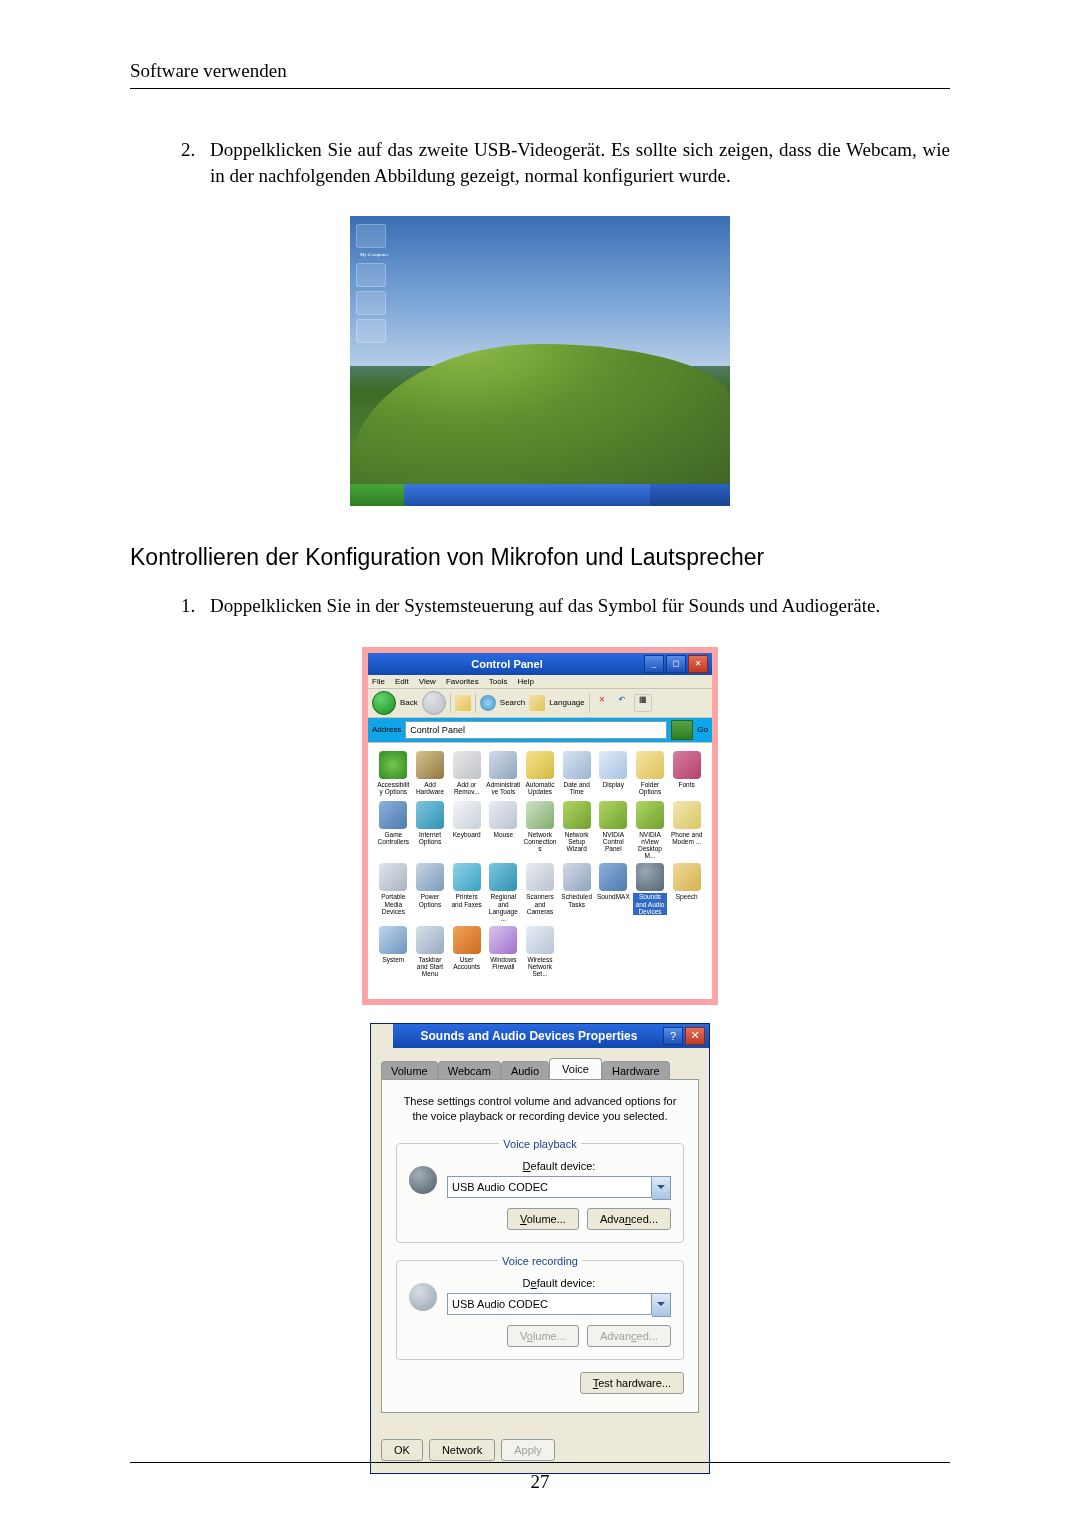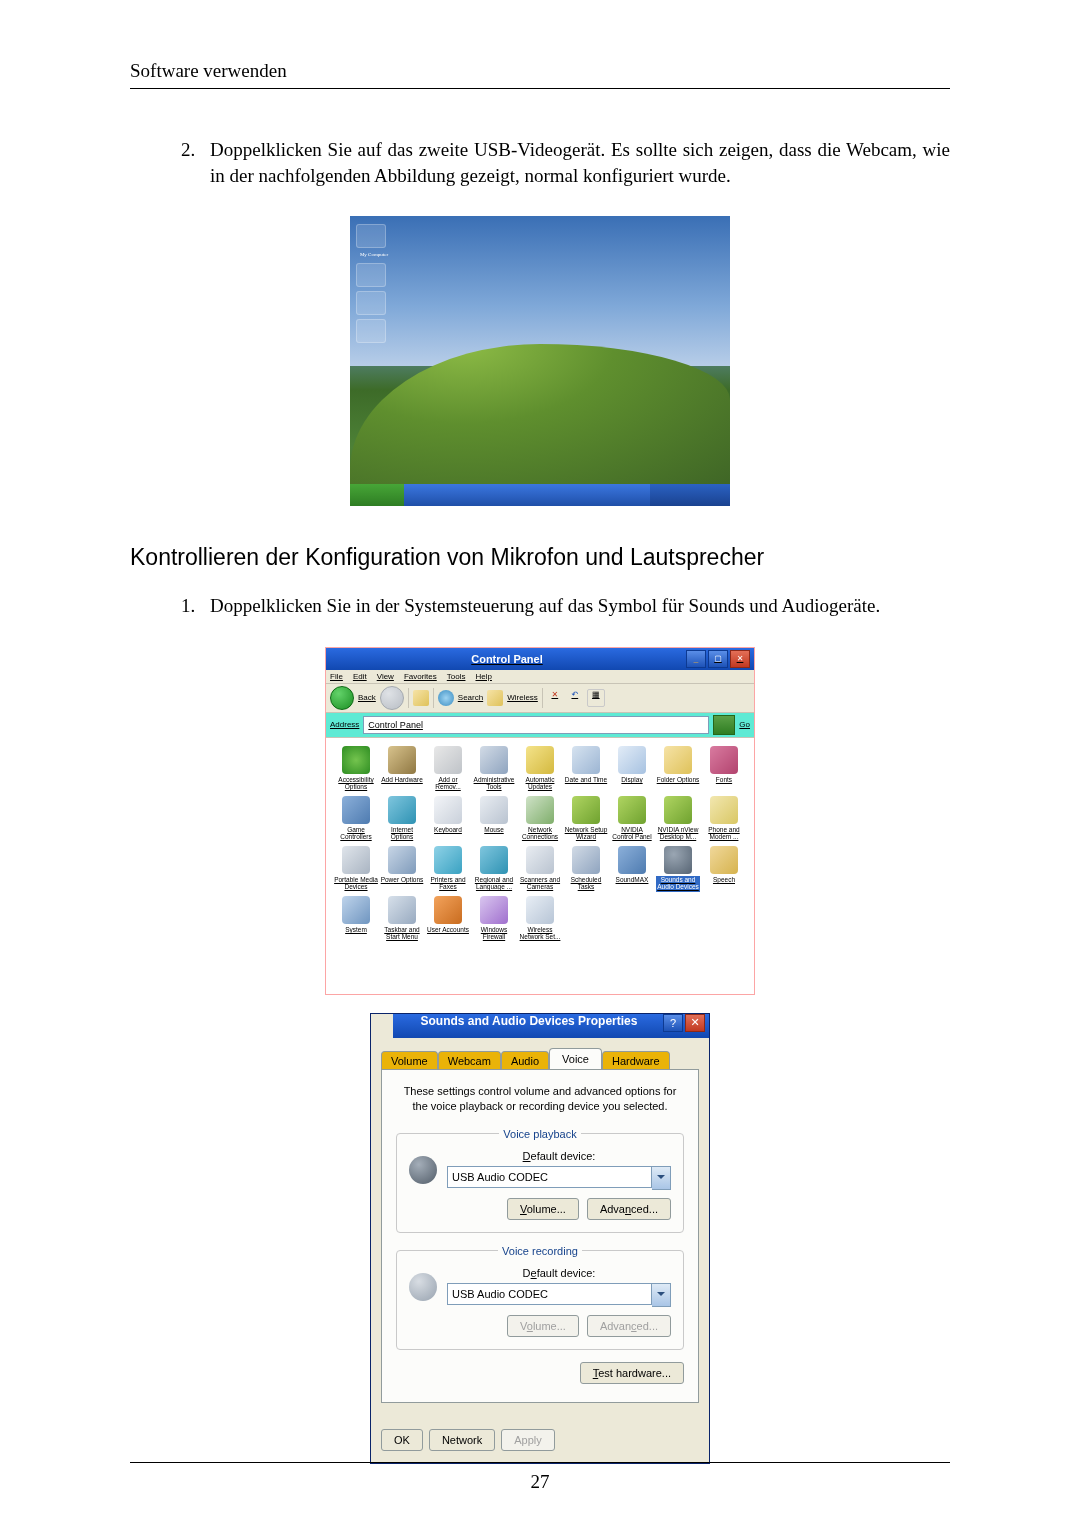--- a/index.html
+++ b/index.html
@@ -19,32 +19,32 @@
   .desk .hill{position:absolute;left:0;right:0;bottom:22px;height:140px;background:radial-gradient(ellipse at 30% 0%,#8dbb46 0%,#5f8f2e 40%,#3f6626 100%);border-top-left-radius:50% 90%;border-top-right-radius:50% 40%;}
   .desk .sky{position:absolute;left:0;right:0;top:0;height:150px;background:linear-gradient(to bottom,#3a6fb5 0%,#7fa8d8 60%,#b7cde8 100%);}
   .desk .taskbar{position:absolute;left:0;right:0;bottom:0;height:22px;background:linear-gradient(to bottom,#3b77e0,#1f4fa8);}
   .desk .start{position:absolute;left:0;bottom:0;width:54px;height:22px;background:linear-gradient(to bottom,#47a637,#2e7d23);}
   .desk .tray{position:absolute;right:0;bottom:0;width:80px;height:22px;background:linear-gradient(to bottom,#2b62c3,#1a428f);}
   .desk .dicon{width:28px;height:22px;background:rgba(255,255,255,.15);border:1px solid rgba(255,255,255,.25);border-radius:3px;margin-bottom:4px;}
   .desk .icol{position:absolute;left:6px;top:8px;width:36px;}
   .desk .icol span{display:block;font-size:5px;color:#fff;text-align:center;margin-bottom:6px;}
 
   
-  .cp{width:430px;border:1px solid #fca5a5;font-family:Tahoma,Arial,sans-serif;font-size:8px;color:#000;text-decoration:underline;}
+  .cp{width:356px;border:6px solid #fca5a5;font-family:Tahoma,Arial,sans-serif;font-size:8px;color:#000;}
   .cp .titlebar{background:linear-gradient(to bottom,#2a6ae0,#1148b1);color:#fff;display:flex;align-items:center;height:22px;padding:0 4px;}
   .cp .titlebar .t{flex:1;font-weight:bold;font-size:11px;}
   .cp .winbtn{width:18px;height:16px;background:linear-gradient(#5a8ee8,#1d52b7);border:1px solid #0d3a92;margin-left:2px;display:flex;align-items:center;justify-content:center;color:#fff;}
   .cp .winbtn.close{background:linear-gradient(#e36f57,#c13921);border-color:#8d2817;}
   .cp .menubar{background:#ece9d8;padding:2px 4px;display:flex;gap:10px;border-bottom:1px solid #c8c4b6;}
   .cp .toolbar{background:#ece9d8;padding:2px 4px;display:flex;align-items:center;gap:4px;border-bottom:1px solid #c8c4b6;}
   .cp .toolbar .nav{width:22px;height:22px;border-radius:50%;background:radial-gradient(circle at 35% 30%,#63d36a,#1c8f23);border:1px solid #0e6a16;}
   .cp .toolbar .nav.off{background:radial-gradient(circle at 35% 30%,#dfe2e6,#b9bec5);border-color:#a5aab0;}
   .cp .toolbar .sep{width:1px;height:20px;background:#c8c4b6;}
   .cp .toolbar .ticon{width:16px;height:16px;}
-  .cp .addr{background:#5eead4;padding:2px 4px;display:flex;align-items:center;gap:4px;border-bottom:1px solid #c8c4b6;}
+  .cp .addr{background:#0ea5e9;padding:2px 4px;display:flex;align-items:center;gap:4px;border-bottom:1px solid #c8c4b6;}
   .cp .addr input{flex:1;height:16px;font-size:9px;border:1px solid #7f9db9;padding:0 4px;background:#fff;}
   .cp .addr .go{width:20px;height:18px;background:linear-gradient(#5aa046,#2f7d22);border:1px solid #256619;}
   .cp .body{background:#fff;padding:8px;display:grid;grid-template-columns:repeat(9,1fr);gap:4px 2px;height:240px;align-content:start;}
   .cp .item{text-align:center;}
   .cp .item .ic{width:28px;height:28px;margin:0 auto 2px;border-radius:4px;}
   .cp .item .lbl{font-size:6.5px;line-height:1.1;min-height:16px;word-break:break-word;}
   .cp .item.sel .lbl{background:#316ac5;color:#fff;}
   
   .ic-c1{background:radial-gradient(circle,#74c44e,#2e8d22);}   
   .ic-c2{background:linear-gradient(135deg,#d8c38d,#8f7742);}   
@@ -68,27 +68,27 @@
   .ic-snd{background:radial-gradient(circle at 35% 30%,#9aa6b3,#566473);} 
   .ic-c22{background:linear-gradient(135deg,#f0d89b,#d6b34e);}
   .ic-c23{background:linear-gradient(135deg,#bfd4eb,#6f95c0);}
   .ic-c24{background:linear-gradient(135deg,#d7e0ea,#98aac0);}
   .ic-c25{background:linear-gradient(135deg,#f3a35c,#c96c1f);}
   .ic-c26{background:linear-gradient(135deg,#d9c6ef,#a06fce);}
   .ic-c27{background:linear-gradient(135deg,#e8eef5,#b7c5d6);}
 
   
   .dlg{width:340px;border:1px solid #0a246a;font-family:Tahoma,Arial,sans-serif;font-size:11px;color:#000;background:#ece9d8;}
-  .dlg .titlebar{background:linear-gradient(to bottom,#2a6ae0,#1148b1);color:#fff;height:24px;display:flex;align-items:flex-start;padding:0 4px;margin-left:22px;}
+  .dlg .titlebar{background:linear-gradient(to bottom,#2a6ae0,#1148b1);color:#fff;height:24px;display:flex;align-items:center;padding:0 4px;margin-left:22px;}
   .dlg .titlebar .t{flex:1;font-weight:bold;font-size:12px;}
   .dlg .winbtn{width:18px;height:16px;margin-left:2px;display:flex;align-items:center;justify-content:center;color:#fff;}
   .dlg .help{background:linear-gradient(#5a8ee8,#1d52b7);border:1px solid #0d3a92;}
   .dlg .close{background:linear-gradient(#e36f57,#c13921);border:1px solid #8d2817;}
   .dlg .tabs{display:flex;align-items:flex-end;gap:0;margin:10px 10px 0 10px;}
-  .dlg .tab{background:#eab308;border:1px solid #919b9c;border-bottom:none;border-radius:4px 4px 0 0;padding:3px 9px;font-size:11px;position:relative;top:1px;}
+  .dlg .tab{background:#a3a3a3;border:1px solid #919b9c;border-bottom:none;border-radius:4px 4px 0 0;padding:3px 9px;font-size:11px;position:relative;top:1px;}
   .dlg .tab.active{background:#fcfcfa;z-index:3;padding:4px 12px;top:0;}
   .dlg .tabbody{margin:0 10px 26px 10px;background:#fcfcfa;border:1px solid #919b9c;padding:14px 14px 18px 14px;position:relative;}
   .dlg .desc{margin:0 0 14px 0;font-size:11px;line-height:1.35;}
   .dlg fieldset{border:1px solid #c9c9c9;border-radius:4px;padding:10px 12px 12px 12px;margin:0 0 12px 0;}
   .dlg legend{color:#15428b;font-size:11px;padding:0 4px;}
   .dlg .row{display:flex;align-items:center;gap:10px;}
   .dlg .devicon{width:28px;height:28px;flex:none;border-radius:50%;}
   .dlg .spkicon{background:radial-gradient(circle at 35% 30%,#a4aeb9,#515c68);}
   .dlg .micicon{background:radial-gradient(circle at 35% 30%,#d8dde3,#97a2af);}
   .dlg .col{flex:1;min-width:0;}
@@ -157,21 +157,21 @@
     <div class="toolbar">
       <span class="nav"></span>
       <span>Back</span>
       <span class="nav off"></span>
       <span class="sep"></span>
       <span class="ticon ic-c8" style="border-radius:2px;"></span>
       <span class="sep"></span>
       <span class="ticon" style="background:radial-gradient(circle,#9ed3f1,#3a8dc2);border-radius:50%;"></span>
       <span>Search</span>
       <span class="ticon ic-c8" style="border-radius:2px;"></span>
-      <span>Wireless</span>
+      <span>Language</span>
       <span class="sep"></span>
       <span class="ticon" style="color:#c13921;">✕</span>
       <span class="ticon" style="color:#1d52b7;">↶</span>
       <span class="ticon" style="background:#ece9d8;border:1px solid #c9c9c9;border-radius:2px;">▦</span>
     </div>
     <div class="addr">
       <span>Address</span>
       <input value="Control Panel" style="">
       <span class="go" title="Go"></span>
       <span>Go</span>

